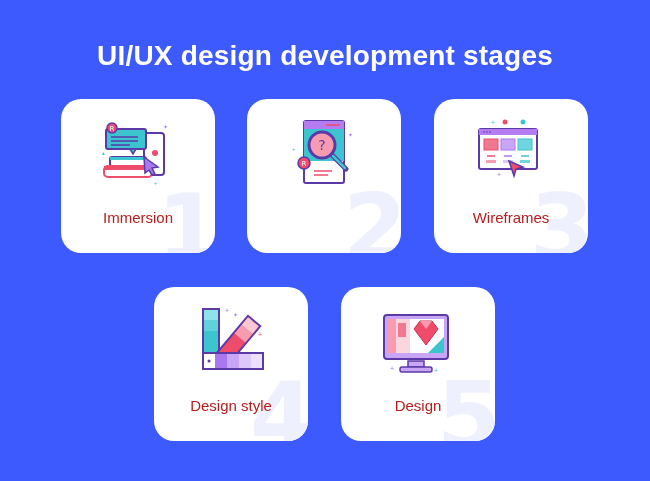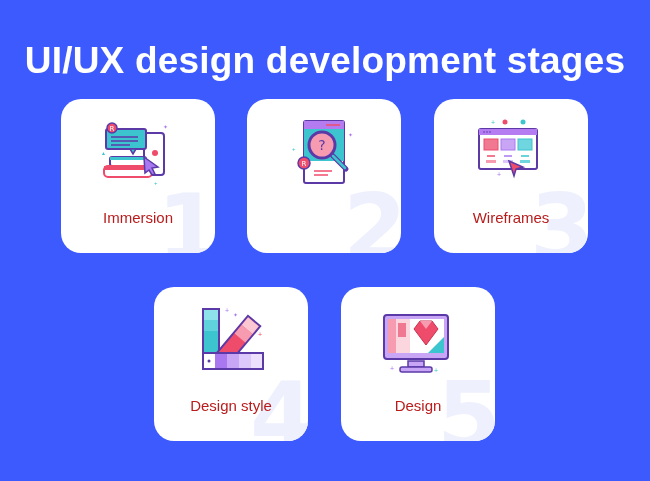--- a/index.html
+++ b/index.html
@@ -1,17 +1,17 @@
 <!DOCTYPE html>
 <html><head>
 <meta charset="utf-8">
 <style>
   html,body{margin:0;padding:0;}
   body{width:650px;height:481px;background:#3d5afe;position:relative;overflow:hidden;font-family:"Liberation Sans","DejaVu Sans",sans-serif;}
-  .title{position:absolute;left:0;top:40px;width:650px;text-align:center;color:#fff;font-weight:700;font-size:37px;letter-spacing:0.2px;}
+  .title{position:absolute;left:0;top:40px;width:650px;text-align:center;color:#fff;font-weight:700;font-size:28px;letter-spacing:0.2px;}
   .card{position:absolute;width:154px;height:154px;background:#fff;border-radius:20px;overflow:hidden;box-sizing:border-box;}
   .num{position:absolute;right:-6px;bottom:-22px;font-size:92px;font-weight:900;color:#eef1fd;font-family:"DejaVu Sans",sans-serif;line-height:1;}
   .label{position:absolute;left:0;width:154px;top:110px;text-align:center;color:#b91c1c;font-size:15px;z-index:2;}
   .icon{position:absolute;left:39px;top:20px;width:76px;height:70px;z-index:2;}
 </style>
 </head>
 <body>
 
 <div class="title">UI/UX design development stages</div>
 

